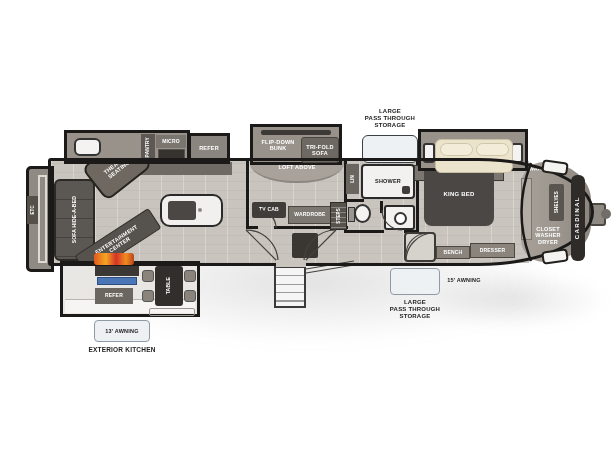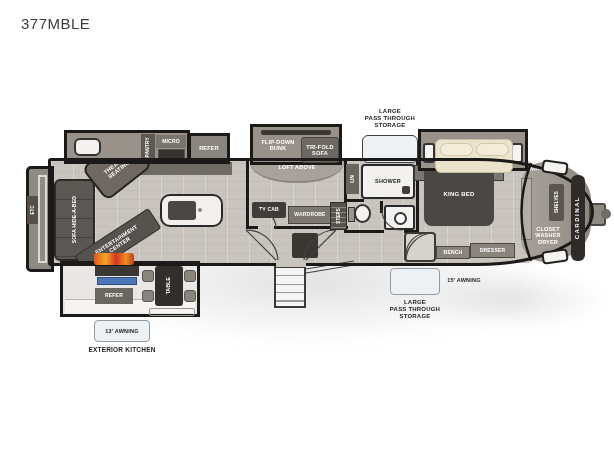--- a/index.html
+++ b/index.html
@@ -17,21 +17,20 @@
   .slide{background:#98928b;border:3px solid #1b1a18;}
   .wall{background:#1b1a18;}
   .white-box{background:#eef1f4;border:1.5px solid #8f9aa5;border-radius:4px;}
   svg{position:absolute;left:0;top:0;}
 </style>
 </head>
 <body>
 
 <div class="plan">
 
-  <div class="lbl dk" style="left:21px;top:15px;font-size:15px;font-weight:400;letter-spacing:.5px;color:#3c3c3c;text-transform:none;">377MBLE</div>
 
   <div class="bx" style="left:40px;top:245px;width:540px;height:105px;z-index:0;filter:blur(7px);
               background:radial-gradient(ellipse at 50% 35%,rgba(110,110,110,.20),transparent 65%);"></div>
   <div class="bx" style="left:420px;top:270px;width:190px;height:60px;z-index:0;filter:blur(6px);
               background:radial-gradient(ellipse,rgba(120,120,120,.18),transparent 70%);"></div>
 
   <div class="bx" style="left:26px;top:166px;width:28px;height:106px;background:#8f8a83;border:3px solid #1b1a18;border-radius:5px 0 0 5px;z-index:3;"></div>
   <div class="bx" style="left:38px;top:175px;width:9px;height:88px;border:2px solid #ddd9d3;z-index:4;"></div>
   <div class="bx flex" style="left:27px;top:196px;width:11px;height:28px;background:#55504a;z-index:5;">
     <span class="lbl v" style="position:static;font-size:4.5px;">ETC</span>

